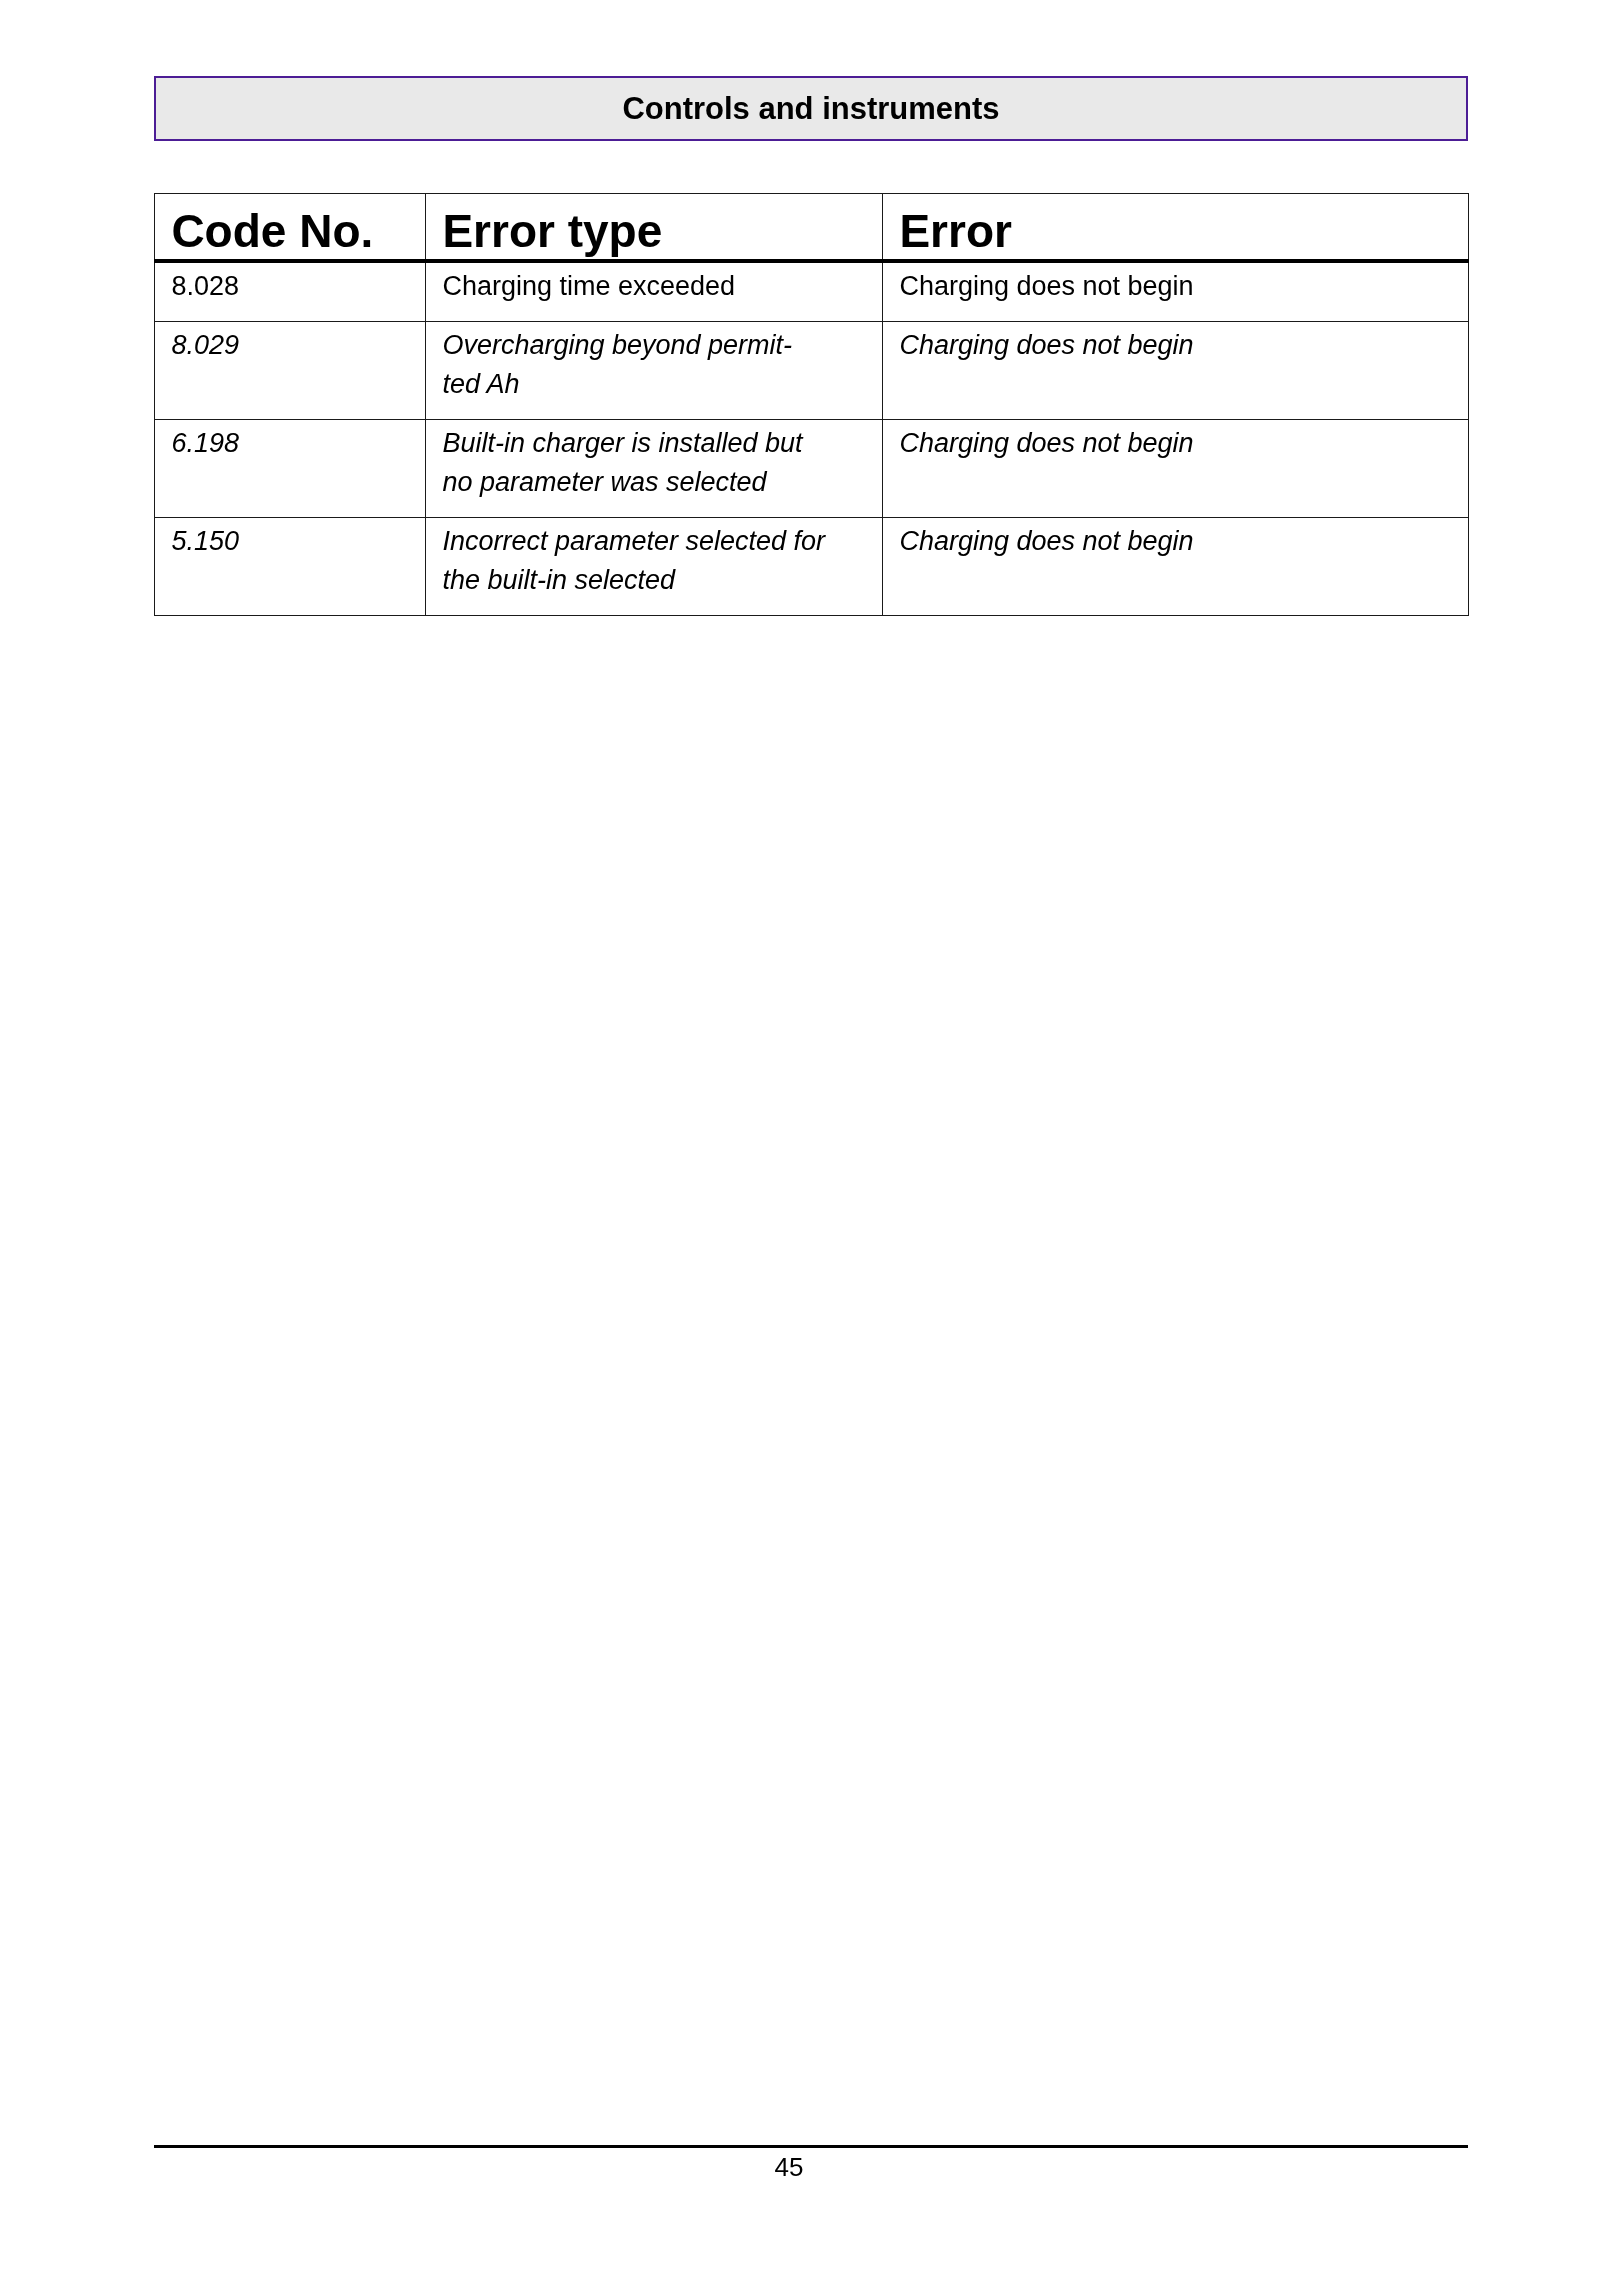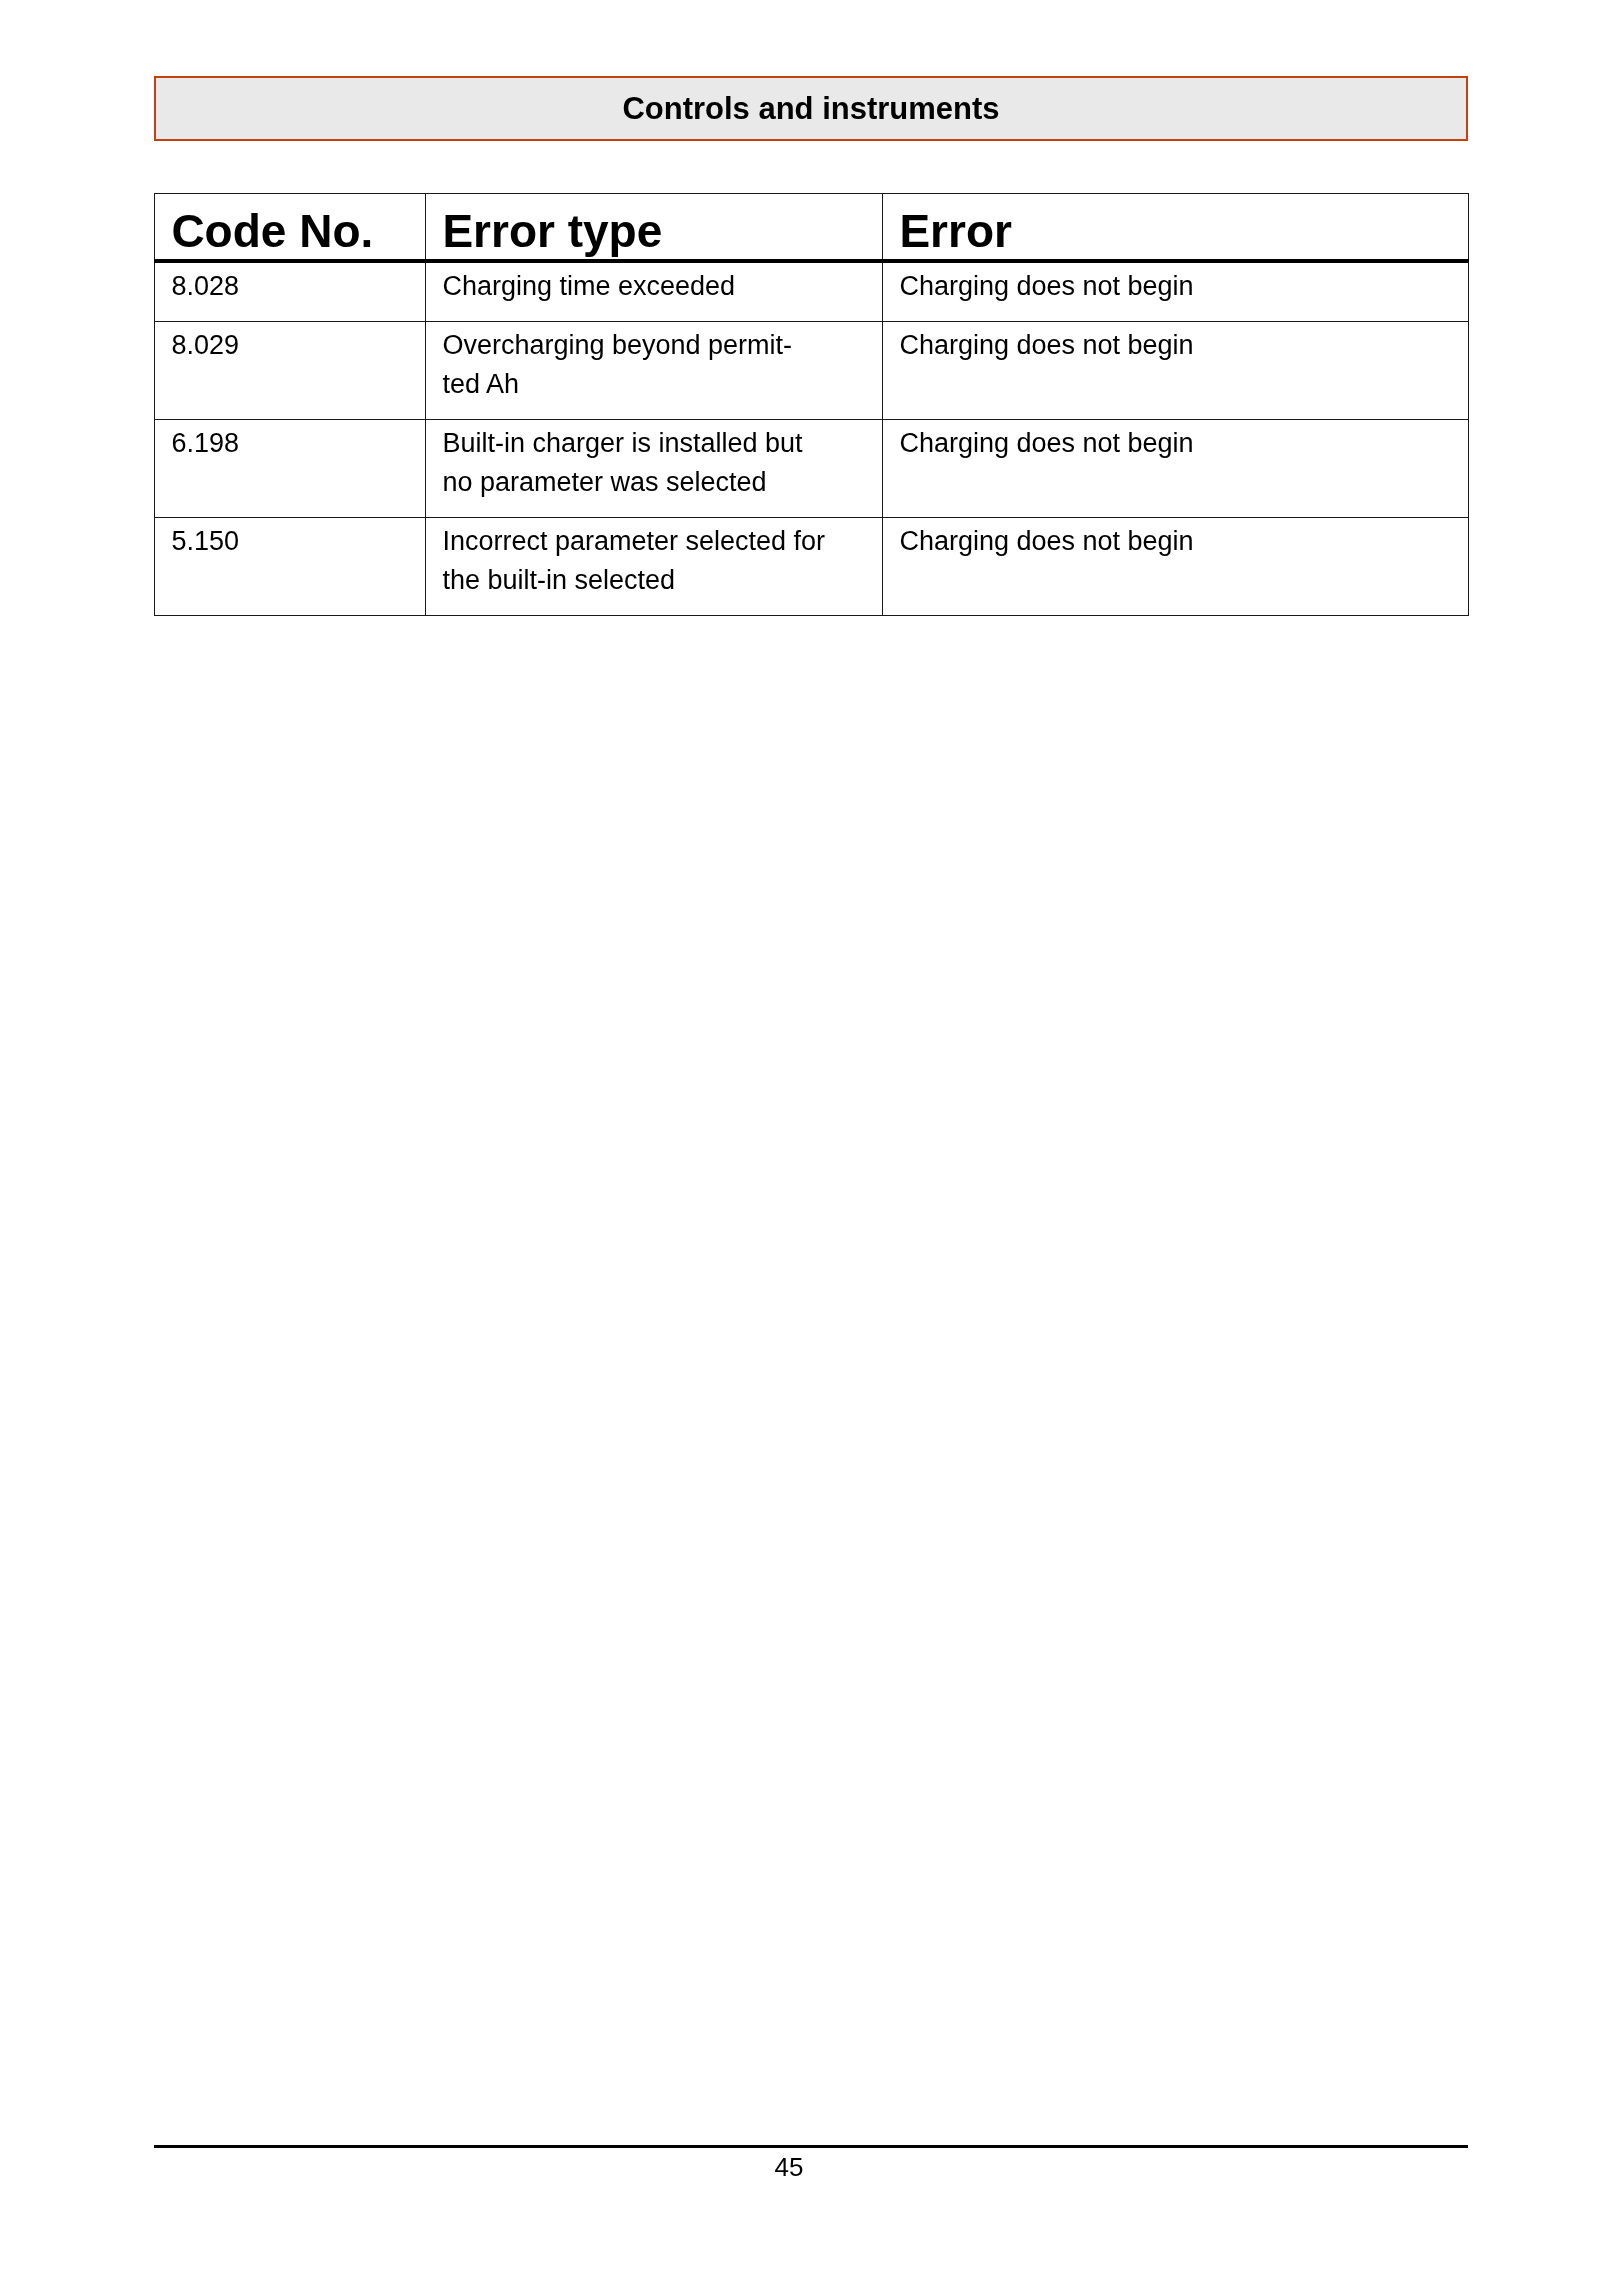--- a/index.html
+++ b/index.html
@@ -15,21 +15,21 @@
       font-family: "Liberation Sans", sans-serif;
       color: #000000;
     }
     .title-box {
       position: absolute;
       left: 154px;
       top: 76px;
       width: 1314px;
       height: 65px;
       box-sizing: border-box;
-      border: 2px solid #c2410c;
+      border: 2px solid #4c1d95;
       background: #e9e9e9;
       display: flex;
       align-items: center;
       justify-content: center;
     }
     .title-text {
       font-weight: bold;
       font-size: 31px;
       line-height: 1;
       letter-spacing: 0px;
@@ -61,21 +61,21 @@
       line-height: 1.2;
     }
     table.errors td {
       font-size: 27px;
       line-height: 39px;
       padding-top: 4.1px;
       padding-bottom: 15px;
       box-sizing: border-box;
     }
     table.errors tr.row-single td { height: 55px; }
-    table.errors tr.row-double td { height: 95px; }
+    table.errors tr.row-double td { height: 95px; font-style: italic; }
     .footer-rule {
       position: absolute;
       left: 154px;
       top: 2145px;
       width: 1314px;
       height: 2.7px;
       background: #000000;
     }
     .footer {
       position: absolute;

